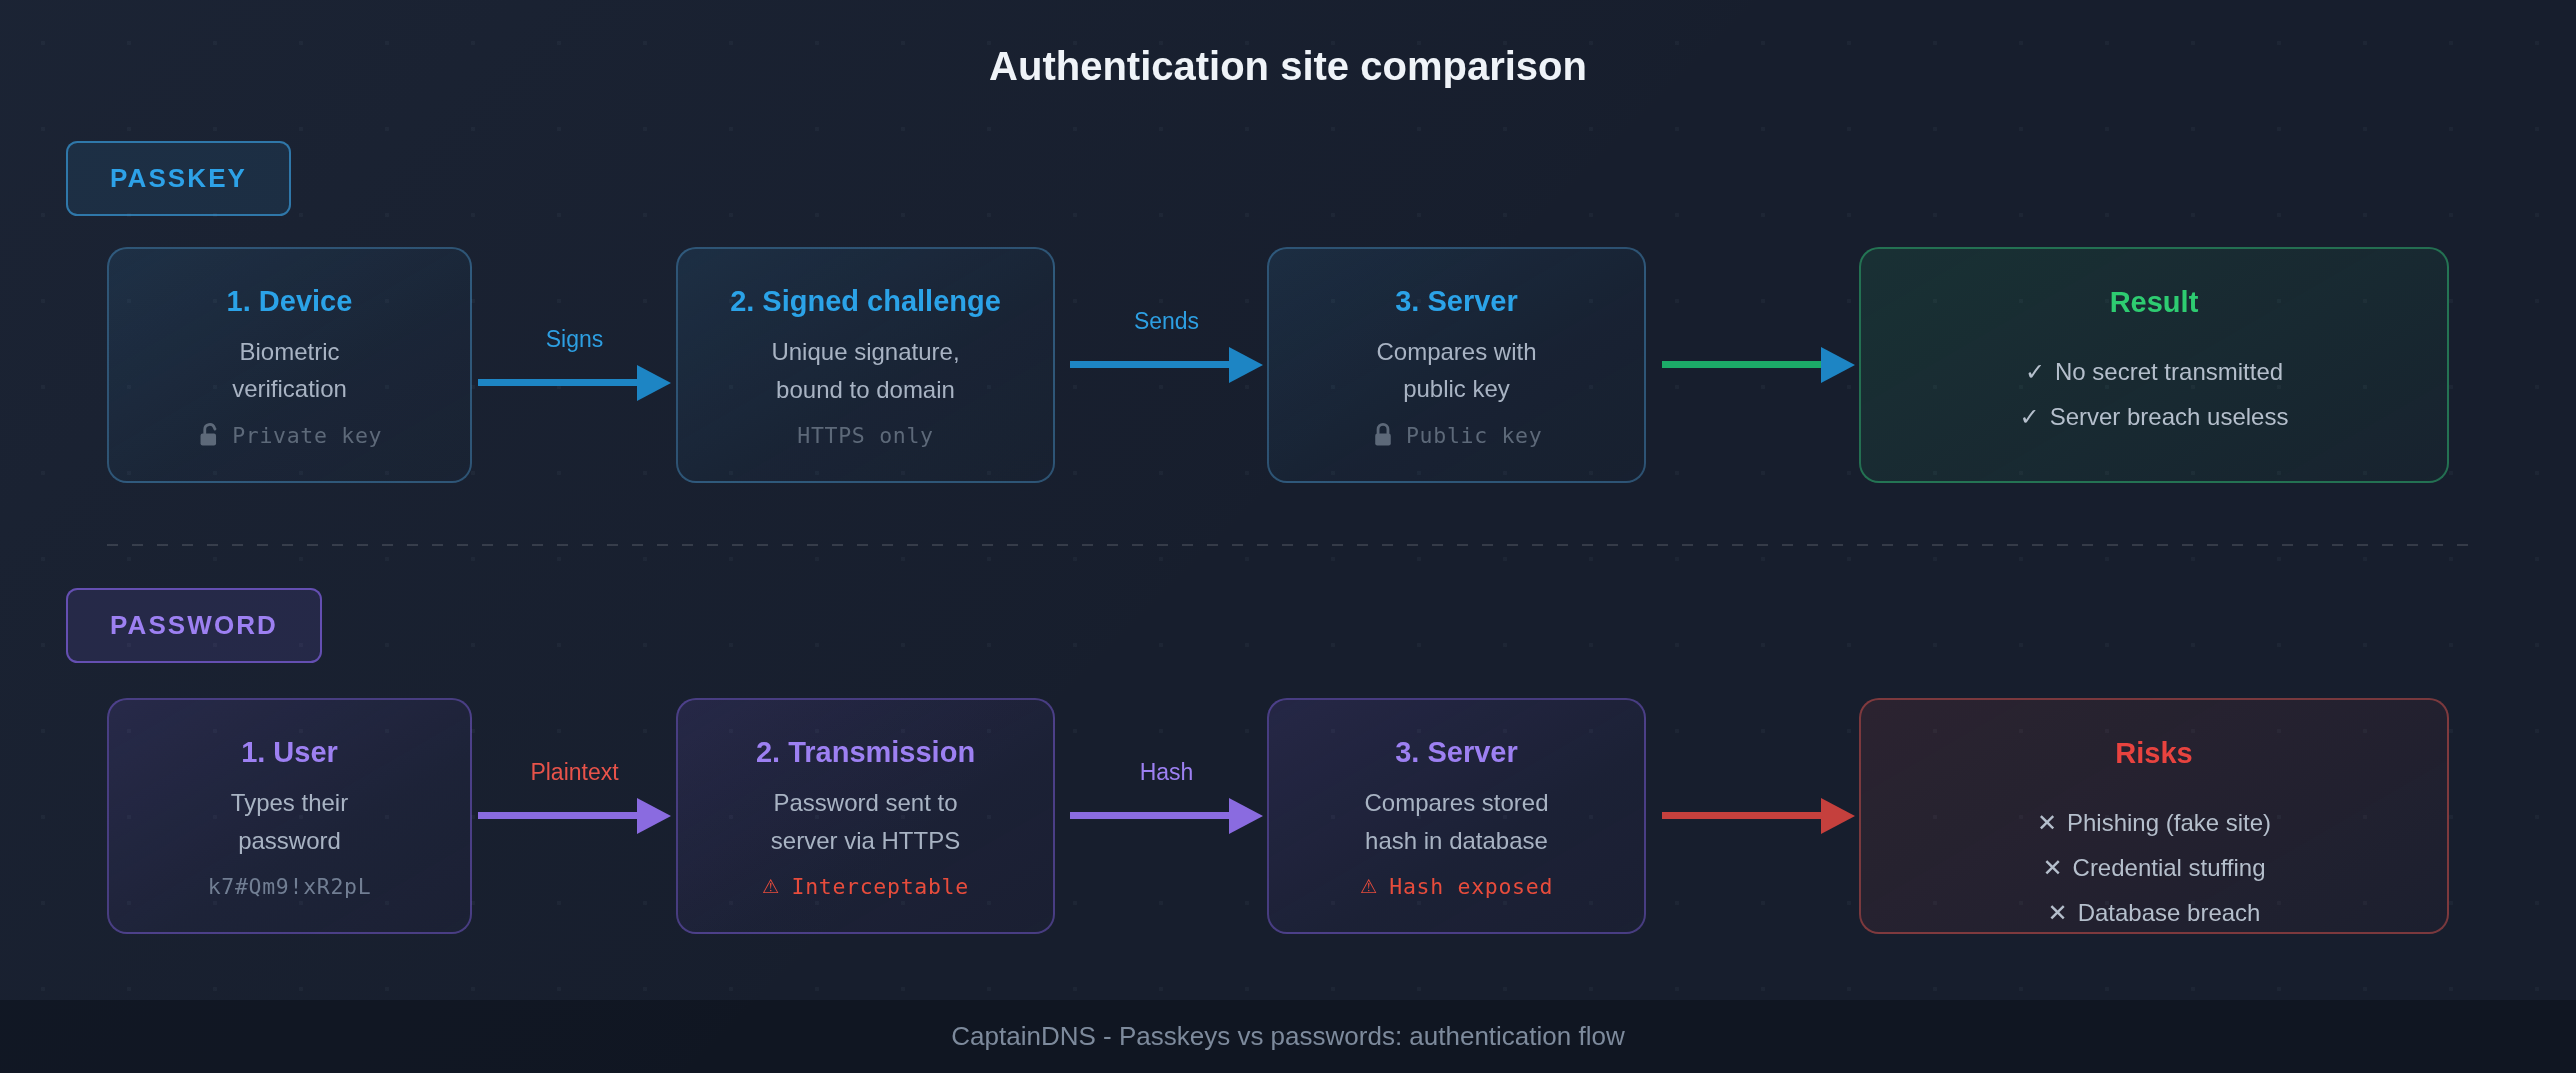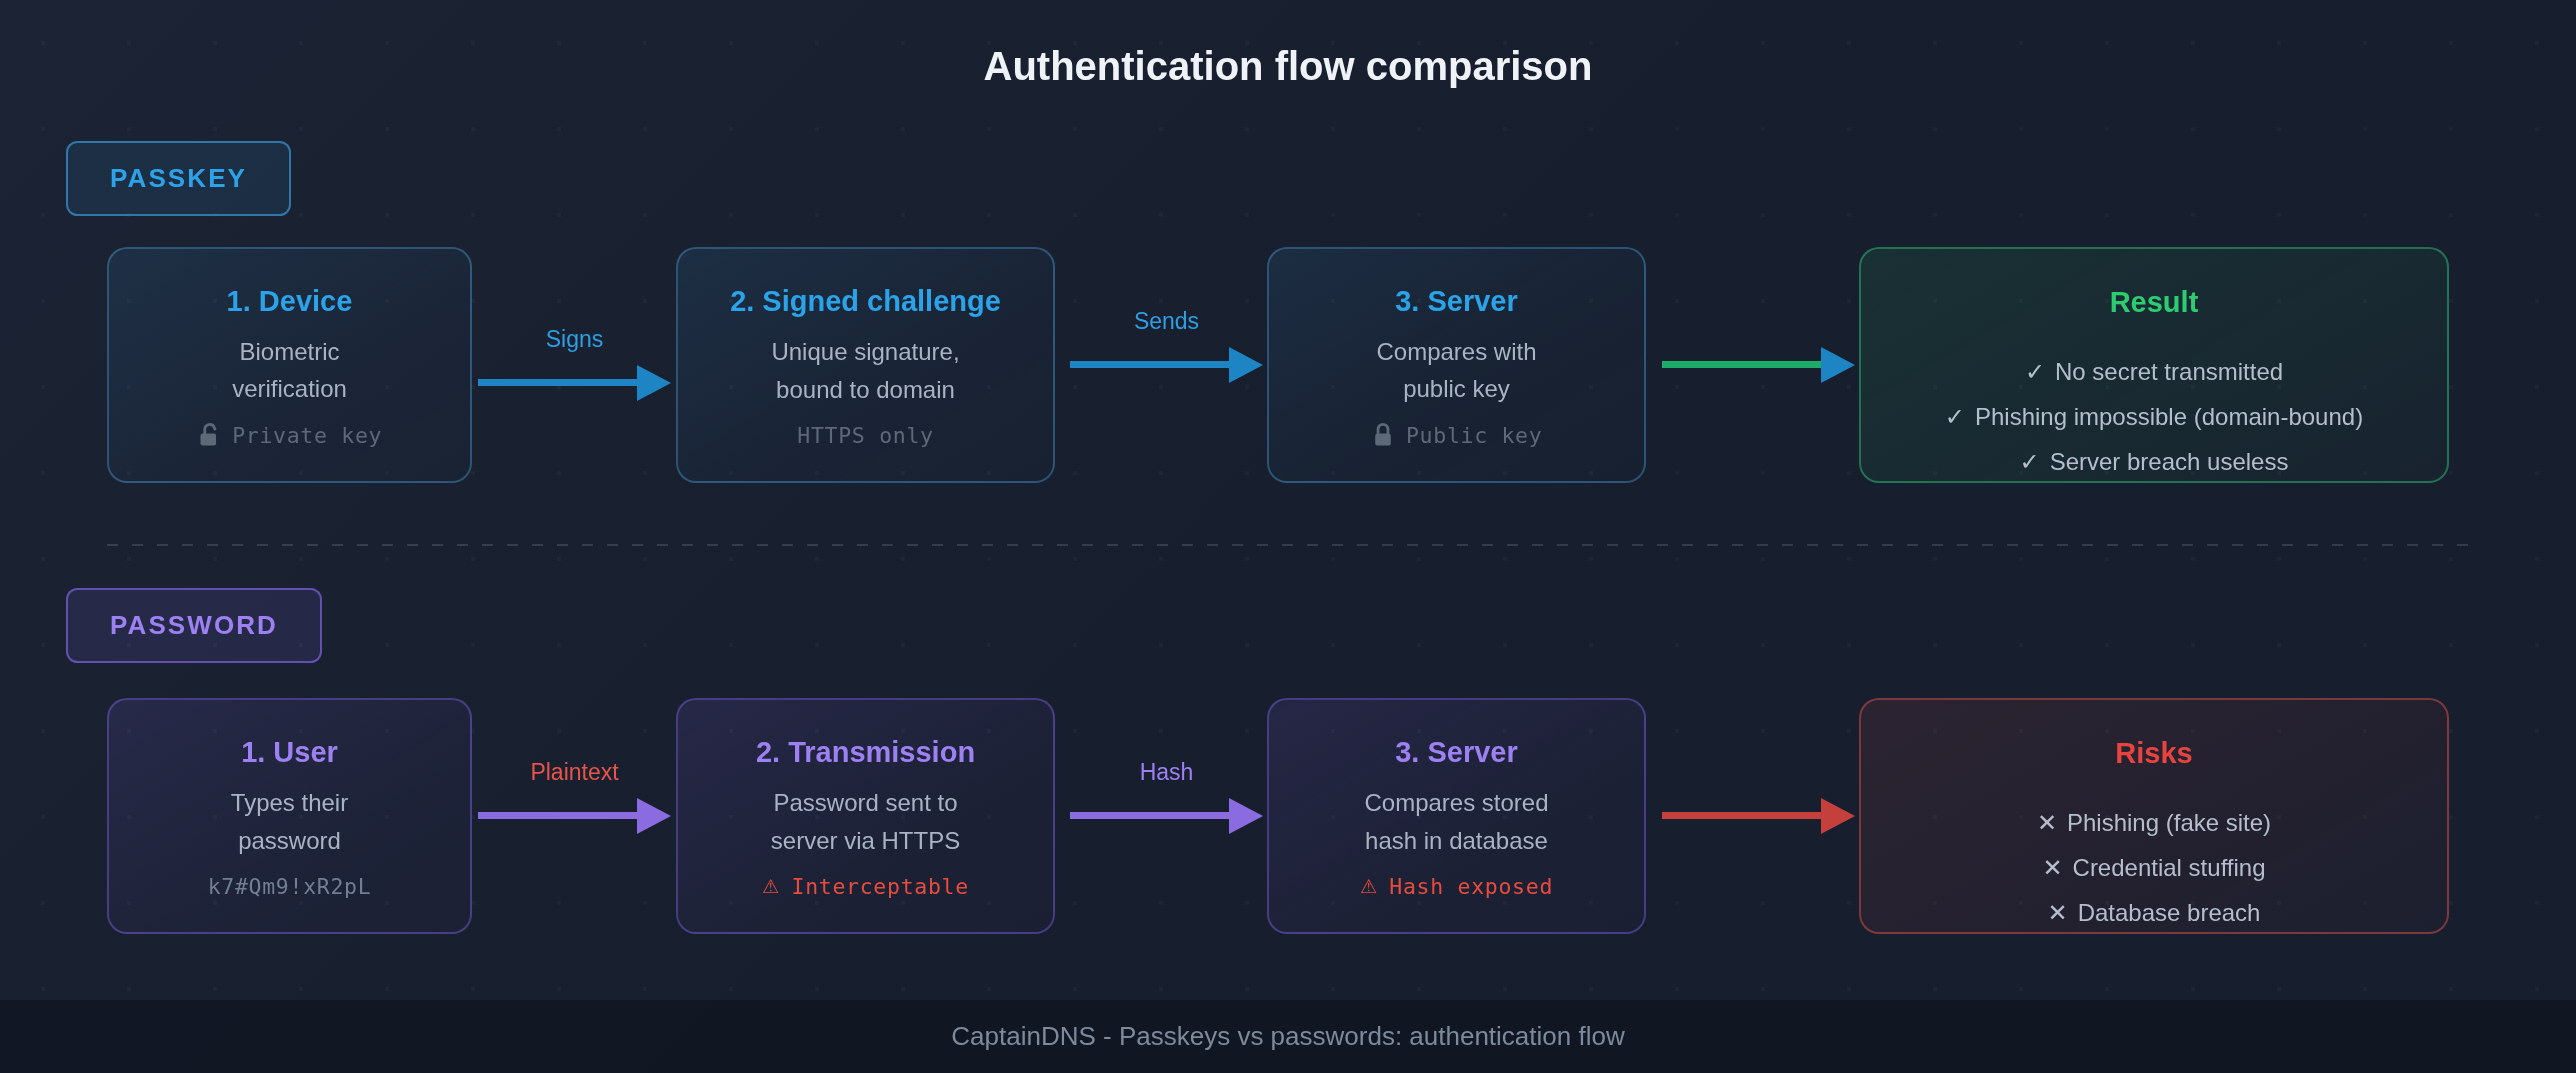--- a/index.html
+++ b/index.html
@@ -71,21 +71,21 @@
   }
   .footer-text{
     width:100%;text-align:center;line-height:73px;font-size:26px;color:#7d8a9c;
   }
 </style>
 </head>
 <body>
 
 <div id="canvas">
 
-  <h1 class="page-title">Authentication flow comparison</h1>
+  <h1 class="page-title">Authentication site comparison</h1>
 
   <div class="badge passkey">PASSKEY</div>
 
   <div class="box b-blue" style="left:107px;top:247px;width:365px;">
     <div class="box-title t-blue">1. Device</div>
     <div class="box-body">Biometric
 verification</div>
     <div class="box-note">
       <span>
         <svg class="lock-svg" width="24" height="26" viewBox="0 0 34 36">
@@ -141,21 +141,20 @@
     <div class="arrow-label l-blue"></div>
     <div class="arrow-draw">
       <div class="arrow-line ln-green"></div>
       <div class="arrow-head hd-blue"></div>
     </div>
   </div>
 
   <div class="box b-green outcome" style="left:1859px;top:247px;width:590px;">
     <div class="box-title t-green">Result</div>
     <div class="outcome-item"><span class="mark">✓</span><span>No secret transmitted</span></div>
-    <div class="outcome-item"><span class="mark">✓</span><span>Phishing impossible (domain-bound)</span></div>
     <div class="outcome-item"><span class="mark">✓</span><span>Server breach useless</span></div>
   </div>
 
   <div class="divider"></div>
 
   <div class="badge password">PASSWORD</div>
 
   <div class="box b-purple" style="left:107px;top:698px;width:365px;">
     <div class="box-title t-purple">1. User</div>
     <div class="box-body">Types their

